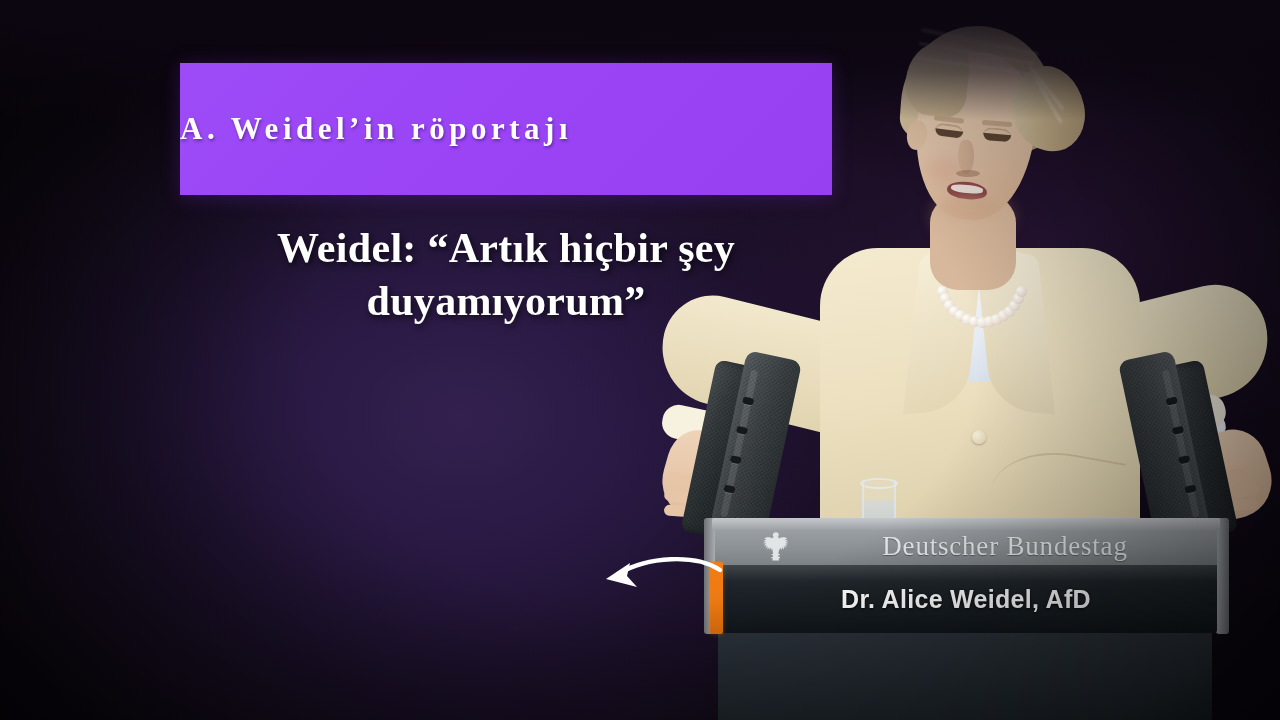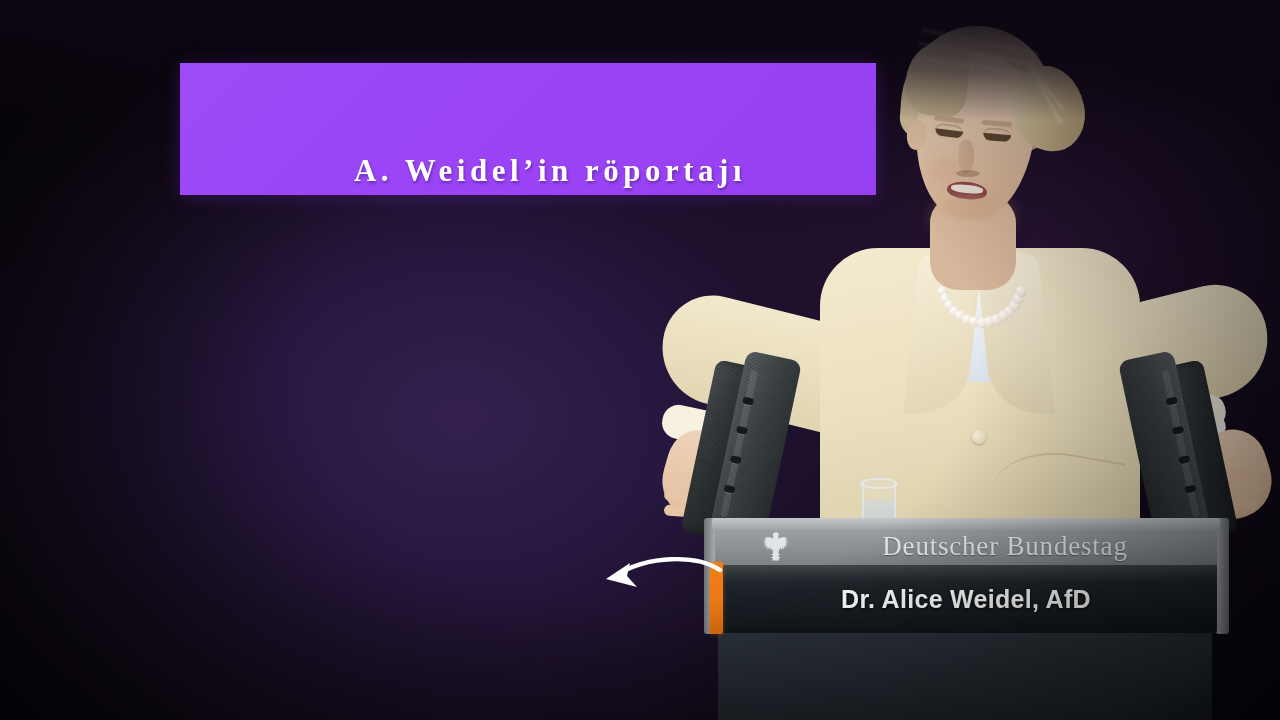--- a/index.html
+++ b/index.html
@@ -226,23 +226,22 @@
   }
   .glass-rim{position:absolute;left:860px;top:478px;width:34px;height:7px;border-radius:50%;border:2px solid rgba(230,238,248,.7);}
 
   
   #arrow{position:absolute;left:596px;top:548px;width:130px;height:64px;}
 
   
   #banner{
     position:absolute;left:180px;top:63px;width:652px;height:132px;
     background:linear-gradient(135deg,#9d4bf7 0%,#9a44f6 48%,#9640f2 100%);
-    display:flex;flex-direction:row;align-items:flex-end;justify-content:center;
+    display:flex;flex-direction:column;align-items:flex-start;justify-content:center;
     box-shadow:0 2px 18px rgba(120,40,200,.30);
-    padding-left:44px;
   }
   .banner-line{
     color:#ffffff;font-family:"Liberation Serif",serif;font-weight:bold;
     font-size:31px;letter-spacing:4.5px;line-height:1.55;white-space:nowrap;
     text-shadow:1px 2px 3px rgba(45,10,80,.45);
   }
   #subtitle{
     position:absolute;left:180px;top:222px;width:652px;
     text-align:center;
   }
@@ -389,14 +388,18 @@
     </svg>
   </div>
 
   <div class="bg-vig"></div>
   <div class="bg-topdark"></div>
 
   <div id="banner">
     <div class="banner-line">A. Weidel’in röportajı</div>
   </div>
 
+  <div id="subtitle">
+    <div class="sub-line l1">Weidel: “Artık hiçbir şey</div>
+    <div class="sub-line l2">duyamıyorum”</div>
+  </div>
 
 </div>
 
 </body></html>

